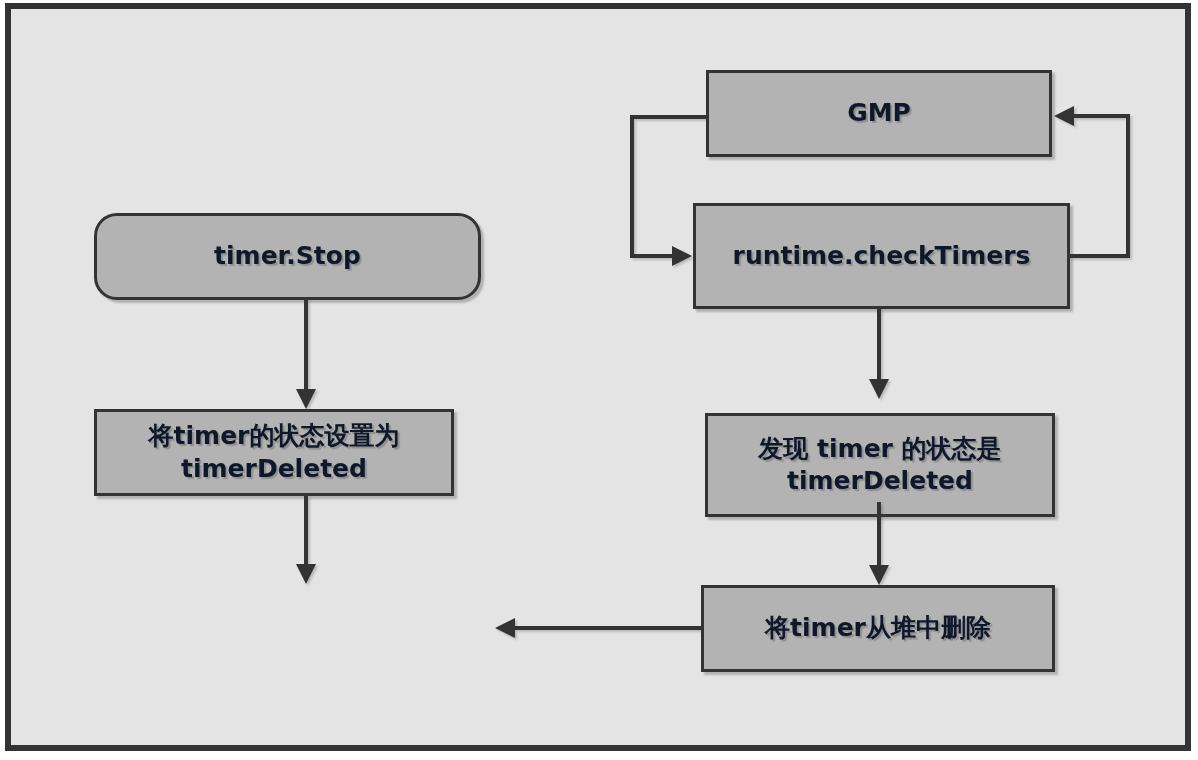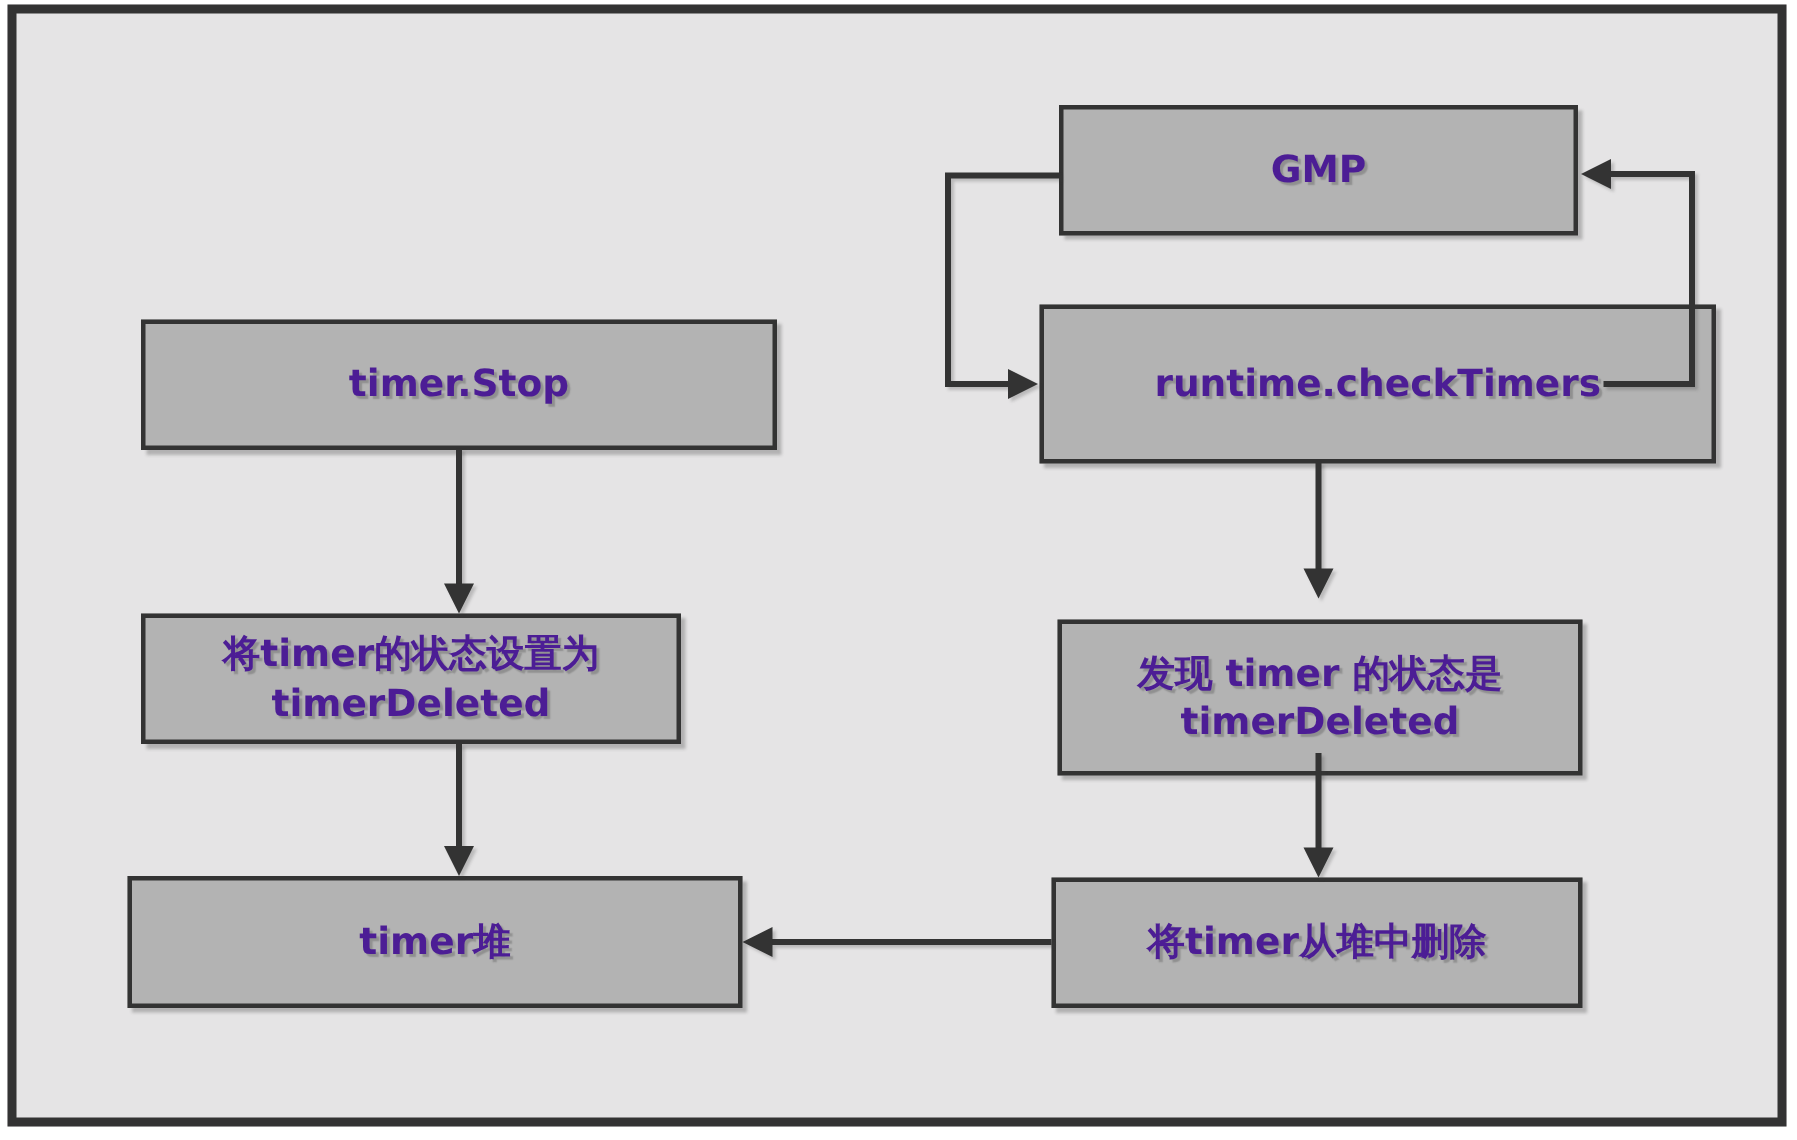--- a/index.html
+++ b/index.html
@@ -20,33 +20,33 @@
   .node{
     position:absolute;
     box-sizing:border-box;
     background:#b3b3b3;
     border:3px solid #333333;
     box-shadow:3px 3px 2px rgba(60,60,60,0.30);
     display:flex;
     align-items:center;
     justify-content:center;
     text-align:center;
-    color:#4c1d95;
+    color:#0f172a;
     font-weight:bold;
     font-size:25px;
     line-height:1.3;
     white-space:pre-line;
     text-shadow:2px 2px 1px rgba(0,0,0,0.20);
   }
   
-  .n-timer-stop      {left:88px;  top:207px; width:424px; height:87px;}
+  .n-timer-stop      {left:88px;  top:207px; width:387px; height:87px;border-radius:23px;}
   .n-set-deleted     {left:88px;  top:403px; width:360px; height:87px;}
   .n-timer-heap      {left:79px;  top:578px; width:410px; height:88px;}
   .n-gmp             {left:700px; top:64px;  width:346px; height:87px;}
-  .n-check-timers    {left:687px; top:197px; width:451px; height:106px;}
+  .n-check-timers    {left:687px; top:197px; width:377px; height:106px;}
   .n-found-deleted   {left:699px; top:393px; width:350px; height:104px;margin-top:14px;}
   .n-remove-heap     {left:695px; top:579px; width:354px; height:87px;}
 
   svg.arrows{
     position:absolute;left:0;top:0;
     pointer-events:none;
     filter:drop-shadow(2px 2px 1px rgba(60,60,60,0.25));
   }
   svg.arrows line, svg.arrows polyline{
     stroke:#333333;stroke-width:4;fill:none;
@@ -57,21 +57,20 @@
 <body>
 
 <div class="page">
   <div class="canvas">
 
     <div class="node n-timer-stop" style="left:83px;top:204px;">timer.Stop</div>
 
     <div class="node n-set-deleted" style="left:83px;top:400px;">将timer的状态设置为
 timerDeleted</div>
 
-    <div class="node n-timer-heap" style="left:74px;top:575px;">timer堆</div>
 
     <div class="node n-gmp" style="left:695px;top:61px;">GMP</div>
 
     <div class="node n-check-timers" style="left:682px;top:194px;">runtime.checkTimers</div>
 
     <div class="node n-found-deleted" style="left:694px;top:390px;">发现 timer 的状态是
 timerDeleted</div>
 
     <div class="node n-remove-heap" style="left:690px;top:576px;">将timer从堆中删除</div>
 

